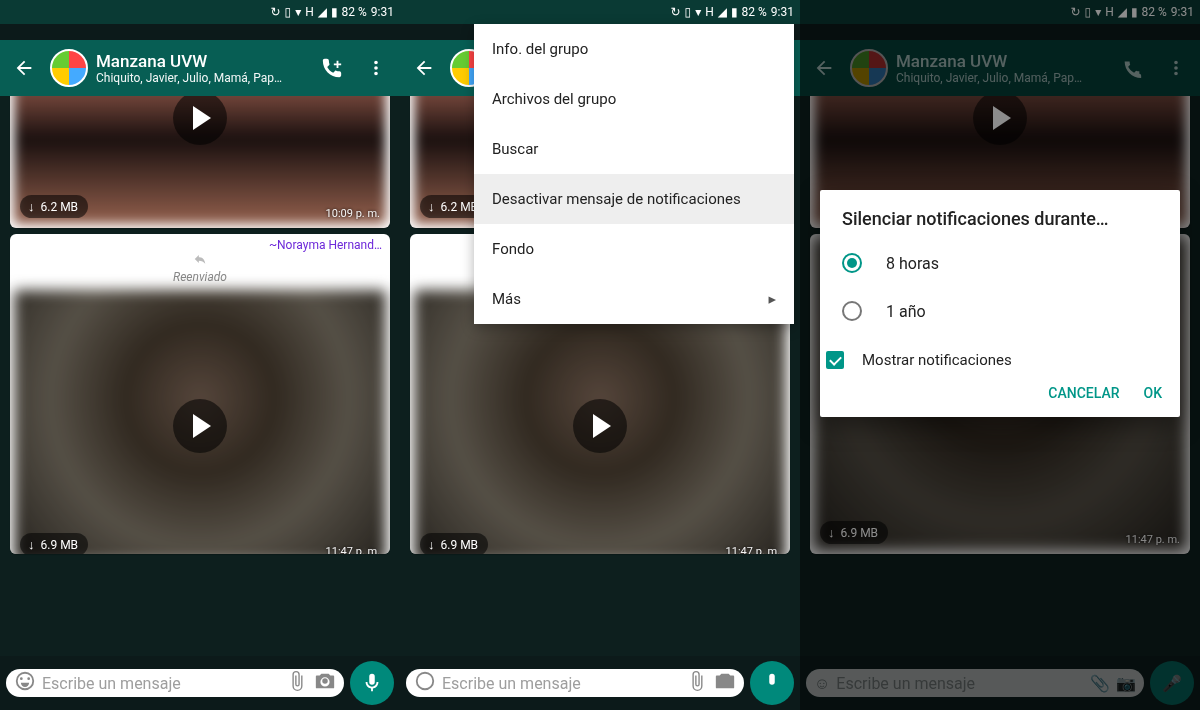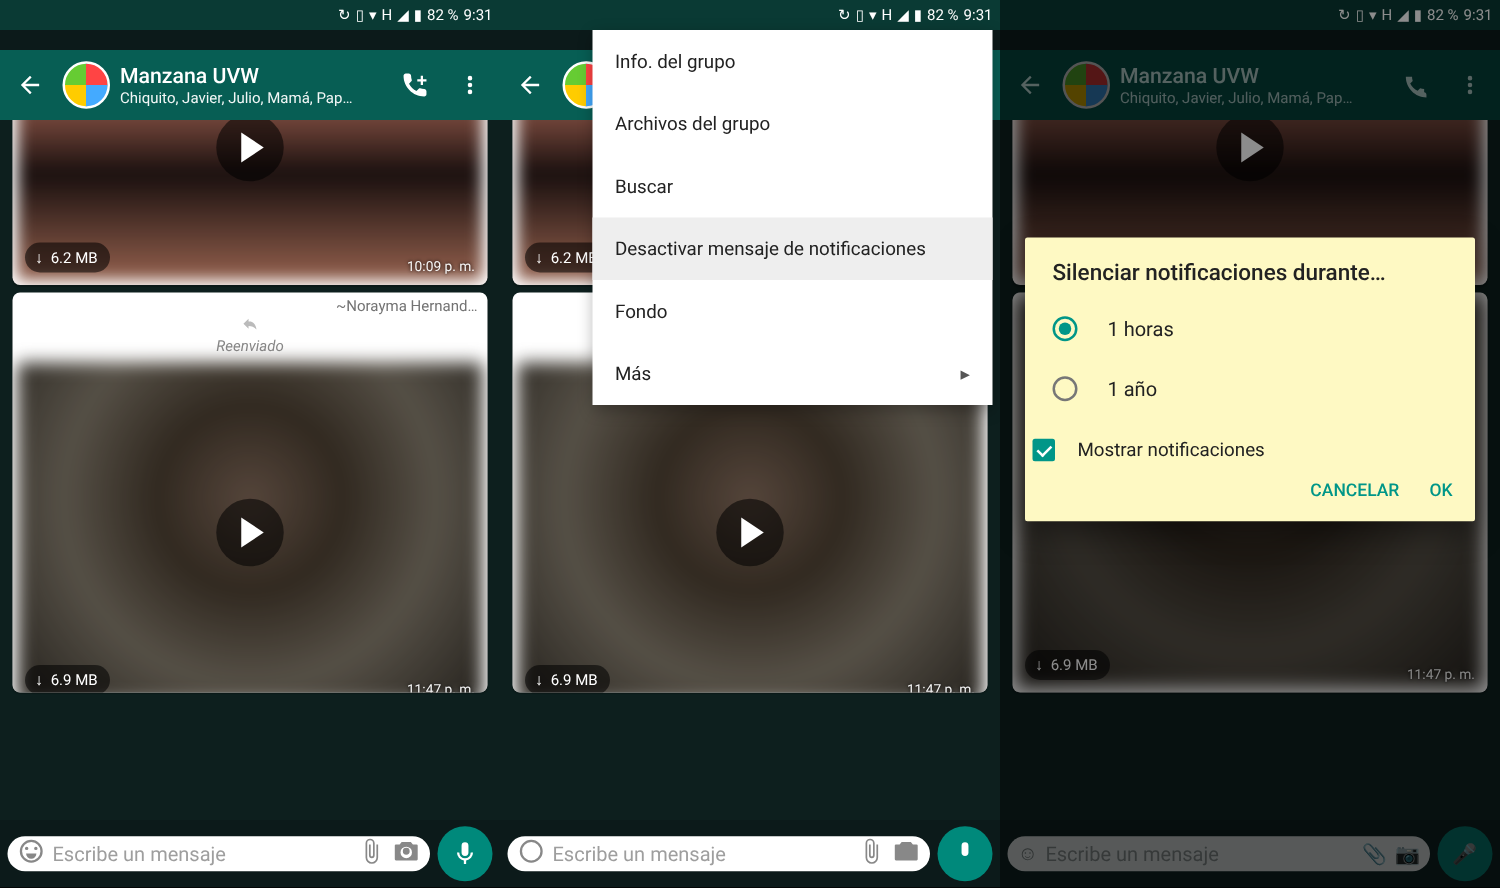--- a/index.html
+++ b/index.html
@@ -21,37 +21,37 @@
   .media-inner { position:absolute; inset:4px; border-radius:4px; overflow:hidden;}
   .blur1 { background: linear-gradient(180deg,#b98d7e 0%, #7a4a3e 40%, #1c1110 60%, #a36a55 100%); filter: blur(6px) brightness(.9);}
   .blur2 { background: radial-gradient(circle at 50% 40%, #6b574a 0%, #3d3328 30%, #6b6458 60%, #2f2b25 100%); filter: blur(7px) brightness(.8);}
   .play { position:absolute; top:50%; left:50%; width:54px; height:54px; margin:-27px 0 0 -27px; border-radius:50%; background:rgba(0,0,0,.55); display:flex; align-items:center; justify-content:center;}
   .play::after { content:""; border-left:18px solid #fff; border-top:12px solid transparent; border-bottom:12px solid transparent; margin-left:4px;}
   .size-badge { position:absolute; left:10px; bottom:10px; background:rgba(0,0,0,.55); color:#fff; font-size:12px; padding:4px 10px 4px 8px; border-radius:14px; display:flex; align-items:center; gap:6px;}
   .size-badge::before { content:""; width:10px; height:10px; border:2px solid #fff; border-radius:50%; background:linear-gradient(#fff,#fff) center/2px 8px no-repeat; border-top-color:transparent; border-left-color:transparent; transform:rotate(45deg); }
   .size-badge::before { content:"↓"; border:none; background:none; transform:none; width:auto; height:auto; font-size:13px; font-weight:bold;}
   .timestamp { position:absolute; right:10px; bottom:8px; color:rgba(255,255,255,.95); font-size:11px; text-shadow:0 0 3px #000;}
   .sender-row { display:flex; justify-content:space-between; align-items:center; padding:4px 8px 0; font-size:12px;}
-  .sender-row .sn { color:#737373;}
+  .sender-row .sn { color:#6d28d9;}
   .fwd-row { padding:0 8px 2px; font-size:12px; color:#888; font-style:italic; display:flex; align-items:center; gap:4px;flex-direction:column;}
   .fwd-row svg { fill:#bbb;}
   .inputbar { height:54px; display:flex; align-items:center; padding:4px 6px; gap:6px;}
   .input-pill { flex:1; height:28px; background:#ffffff; border-radius:22px; display:flex; align-items:center; padding:0 8px; gap:6px;}
   .input-pill input { flex:1; border:none; outline:none; font-size:16px; color:#333;}
   .input-pill input::placeholder { color:#9e9e9e;}
   .circle-btn { width:44px; height:44px; border-radius:50%; background:#00897b; display:flex; align-items:center; justify-content:center;}
   .input-pill .ic { color:#888; }
   
   .menu { position:absolute; top:24px; right:6px; width:320px; background:#fff; box-shadow:0 4px 12px rgba(0,0,0,.3); z-index:10;}
   .menu-item { padding:16px 18px; font-size:15px; color:#222; display:flex; align-items:center; justify-content:space-between;}
   .menu-item.hl { background:#eee;}
   .menu-item .arrow { color:#555;}
   
   .scrim { position:absolute; inset:0; background:rgba(0,0,0,.45); z-index:5;}
-  .dialog { position:absolute; left:20px; right:20px; top:190px; background:#fef9c3; border-radius:2px; box-shadow:0 8px 24px rgba(0,0,0,.4); z-index:10; padding:18px 0 8px;}
+  .dialog { position:absolute; left:20px; right:20px; top:190px; background:#ffffff; border-radius:2px; box-shadow:0 8px 24px rgba(0,0,0,.4); z-index:10; padding:18px 0 8px;}
   .dialog-title { font-size:18px; font-weight:500; color:#222; padding:0 22px 10px;}
   .radio-row { display:flex; align-items:center; gap:24px; padding:14px 22px; font-size:16px; color:#222;}
   .radio { width:20px; height:20px; border:2px solid #777; border-radius:50%; display:flex; align-items:center; justify-content:center; flex:none;}
   .radio.checked { border-color:#009688;}
   .radio.checked::after { content:""; width:10px; height:10px; background:#009688; border-radius:50%;}
   .check-row { display:flex; align-items:center; gap:18px; padding:16px 6px 8px; font-size:15px; color:#222;}
   .checkbox { width:18px; height:18px; background:#009688; border-radius:2px; display:flex; align-items:center; justify-content:center;}
   .checkbox::after { content:""; width:5px; height:9px; border:solid #fff; border-width:0 2px 2px 0; transform:rotate(45deg); margin-top:-2px;}
   .dialog-actions { display:flex; justify-content:flex-end; gap:24px; padding:8px 18px; font-size:14px; font-weight:500; color:#009688;}
   .dim .header { background:#053e38;}
@@ -301,21 +301,21 @@
       <span class="ic">📎</span>
         <span class="ic">📷</span>
       </div>
     <div class="circle-btn">🎤</div>
   </div>
   <div class="scrim"></div>
   <div class="dialog">
     <div class="dialog-title">Silenciar notificaciones durante…</div>
     <div class="radio-row">
         <span class="radio checked"></span>
-        <span>1 horas</span>
+        <span>8 horas</span>
       </div>
     <div class="radio-row">
         <span class="radio"></span>
         <span>1 año</span>
       </div>
     <div class="check-row">
         <span class="checkbox"></span>
         <span>Mostrar notificaciones</span>
       </div>
     <div class="dialog-actions">

